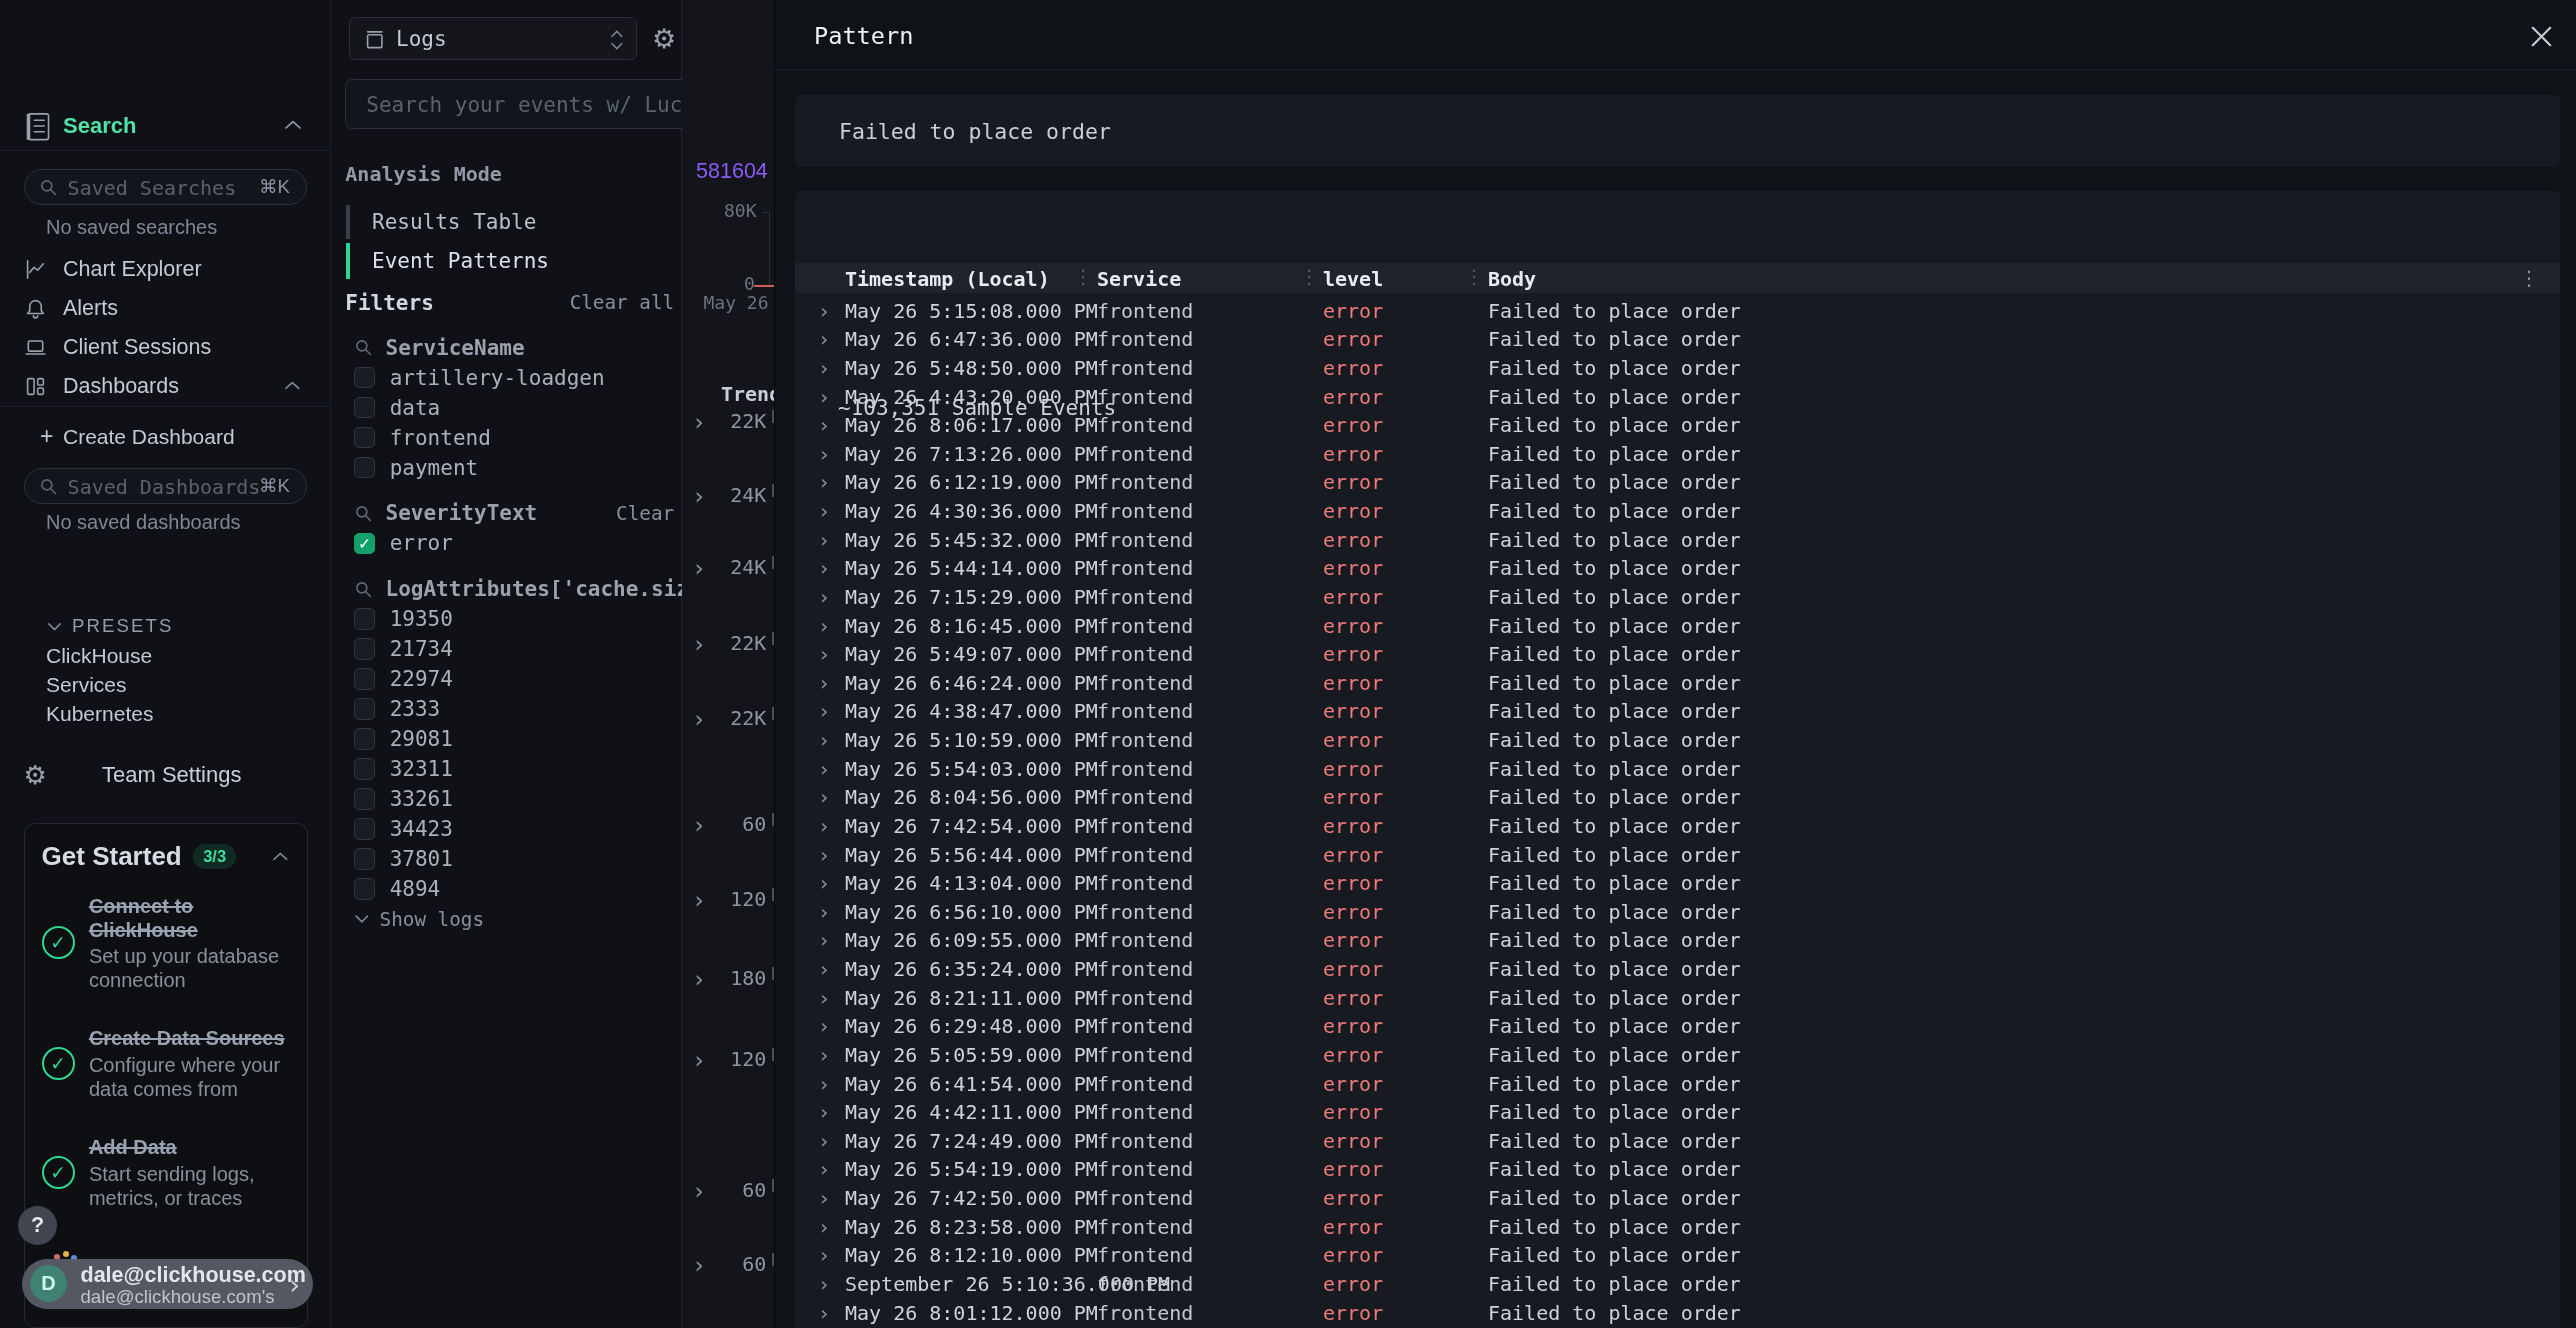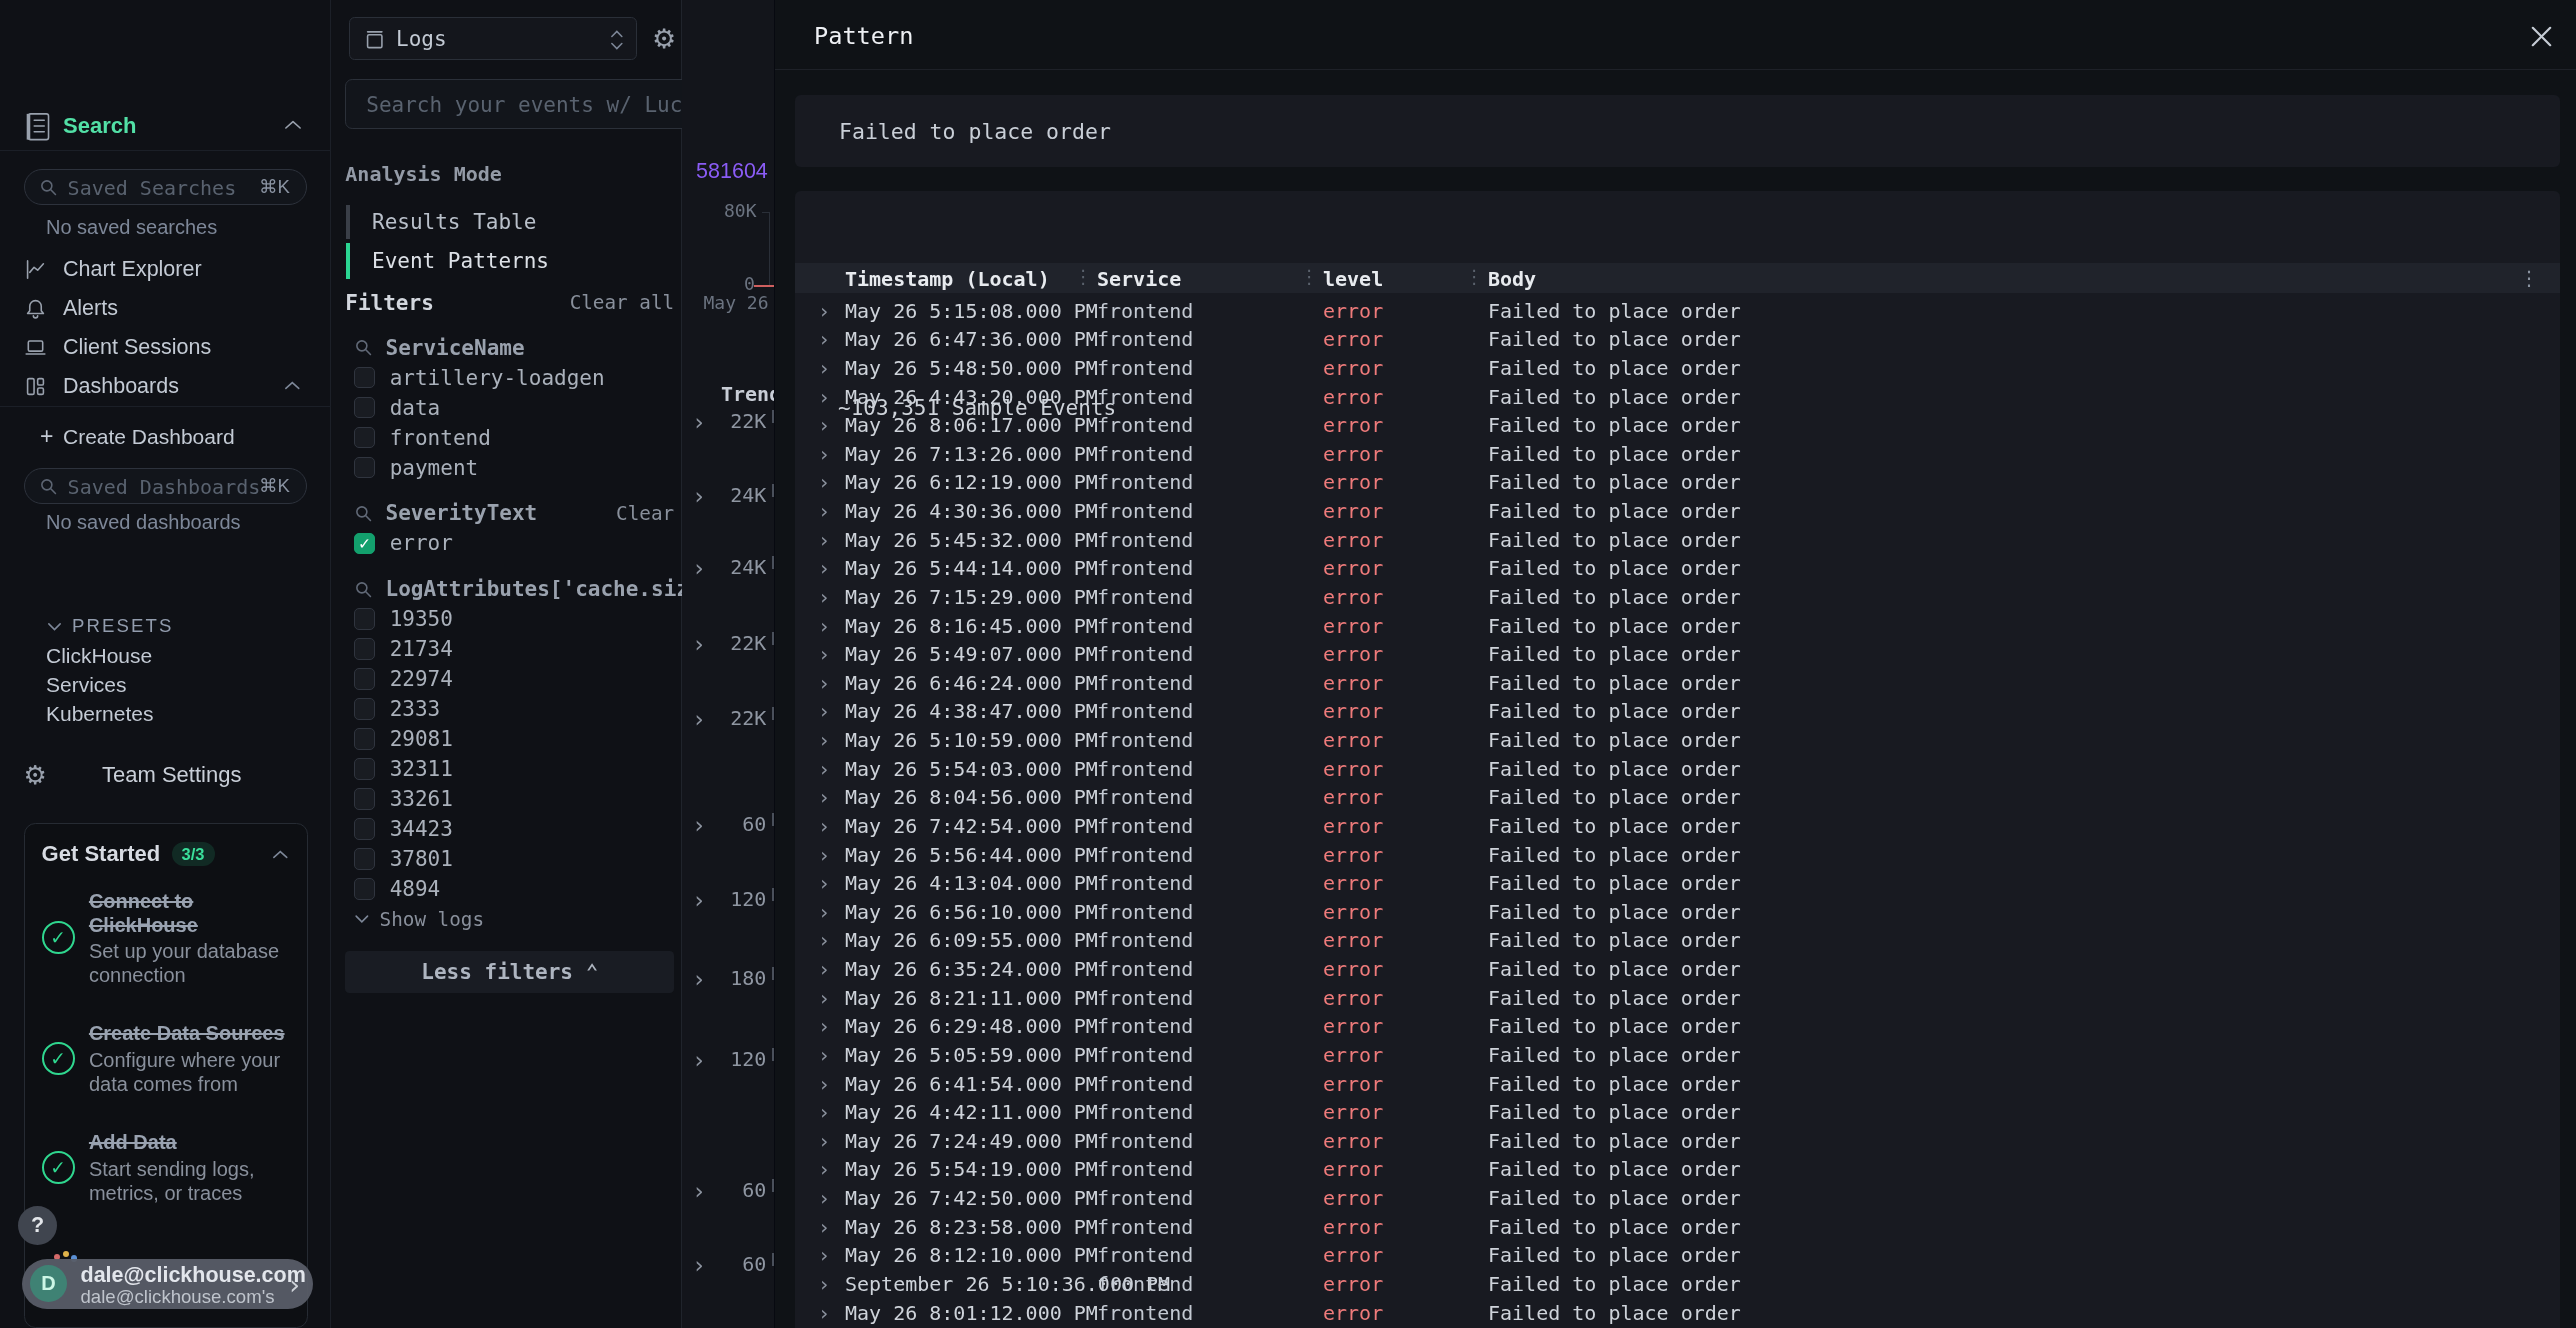--- a/index.html
+++ b/index.html
@@ -46,21 +46,21 @@
   #preset-list { position:absolute; left:0; top:641px; width:331px; }
   .preset-item { height:29px; padding-left:46px; font-size:21px; color:#c3cad4; line-height:29px; cursor:pointer; }
   #team-settings { position:absolute; left:0; top:754px; width:331px; height:40px; cursor:pointer; }
   #team-settings .gear { position:absolute; left:23.6px; top:5.7px; font-size:26px; color:#99a1ad; }
   #team-settings .nlabel { position:absolute; left:64px; top:7.9px; font-size:22px; color:#c9cfd8;margin-left:38px; }
 
   
   #gs-card { position:absolute; left:23.6px; top:823px; width:284px; height:505px;
              border:0.7px solid #262b33; border-radius:11.4px; background:#0d0f13; padding:17px 17px; }
   .gs-head { display:flex; align-items:center; margin-bottom:21.5px; }
-  .gs-title { font-size:22px; font-weight:bold; color:#d7dbe2; }
+  .gs-title { font-size:26px; font-weight:bold; color:#d7dbe2; }
   .gs-badge { margin-left:11.4px; background:rgba(46,212,139,.14); color:#3adf9b;
               font-size:16.5px; font-weight:bold; padding:2.9px 10px; border-radius:13px; }
   .gs-chev { margin-left:auto; width:18.6px; height:13px; }
   .gs-item { display:flex; gap:14.3px; align-items:center; margin-bottom:34px; }
   .gs-check { flex:0 0 33px; width:33px; height:33px; border:2.1px solid #2fd78f; border-radius:50%;
               color:#2fd78f; font-size:18.6px; text-align:center; line-height:30px; }
   .gs-texts { width:200px; }
   .gs-item-title { font-size:20px; font-weight:bold; color:#99a2b0; text-decoration:line-through; line-height:24px; }
   .gs-item-desc { font-size:20px; color:#89909c; line-height:24px; margin-top:2.9px; }
   .confetti { position:absolute; left:54px; top:1251px; width:29px; height:13px; }
@@ -482,21 +482,20 @@
             </div>
             <div class="show-more">
               <span class="smchev">
                 <svg width="15.7" height="10.7" viewBox="0 0 22 15">
                   <path d="M3 3 L11 11 L19 3" class="stroke-dim"></path>
                 </svg>
               </span>
               <span>Show logs</span>
             </div>
           </div>
-        <button id="less-filters"><span>Less filters</span> ⌃</button>
       </div>
     </div>
 
     <div id="results-sliver">
       <span id="total-count">581604</span>
       <span class="axis-label" id="yaxis-top">80K</span>
       <span class="axis-line-h"></span>
       <span class="axis-line-v"></span>
       <span class="axis-label" id="yaxis-zero">0</span>
       <span class="zero-dash"></span>

